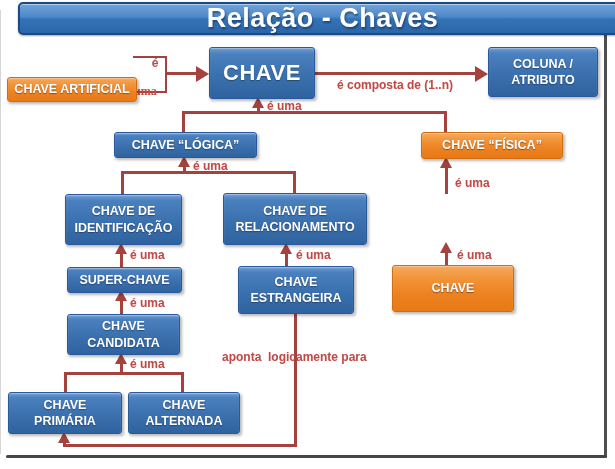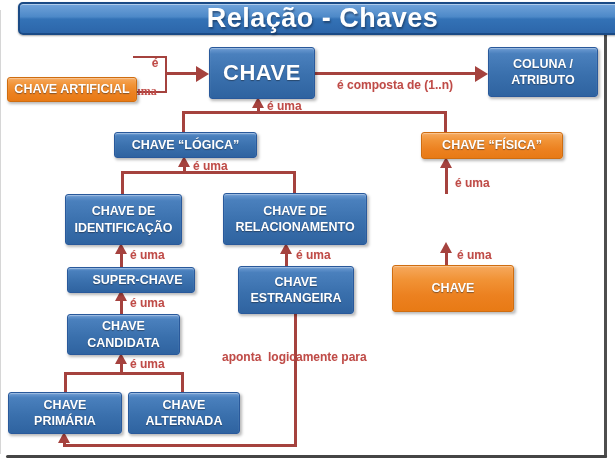--- a/index.html
+++ b/index.html
@@ -128,21 +128,21 @@
     <span>CHAVE “FÍSICA”</span>
   </div>
   <div class="node blue" style="left:65px;top:194px;width:115px;height:49px;">
     <span>CHAVE DE</span>
     <span>IDENTIFICAÇÃO</span>
   </div>
   <div class="node blue" style="left:223px;top:193px;width:142px;height:50px;">
     <span>CHAVE DE</span>
     <span>RELACIONAMENTO</span>
   </div>
-  <div class="node blue" style="left:67px;top:267px;width:113px;height:24px;padding-left:13px;">
+  <div class="node blue" style="left:67px;top:267px;width:113px;height:24px;">
     <span>SUPER-CHAVE</span>
   </div>
   <div class="node blue" style="left:238px;top:266px;width:114px;height:46px;">
     <span>CHAVE</span>
     <span>ESTRANGEIRA</span>
   </div>
   <div class="node orange" style="left:392px;top:265px;width:120px;height:45px;">
     <span>CHAVE</span>
   </div>
   <div class="node blue" style="left:67px;top:314px;width:111px;height:39px;">

